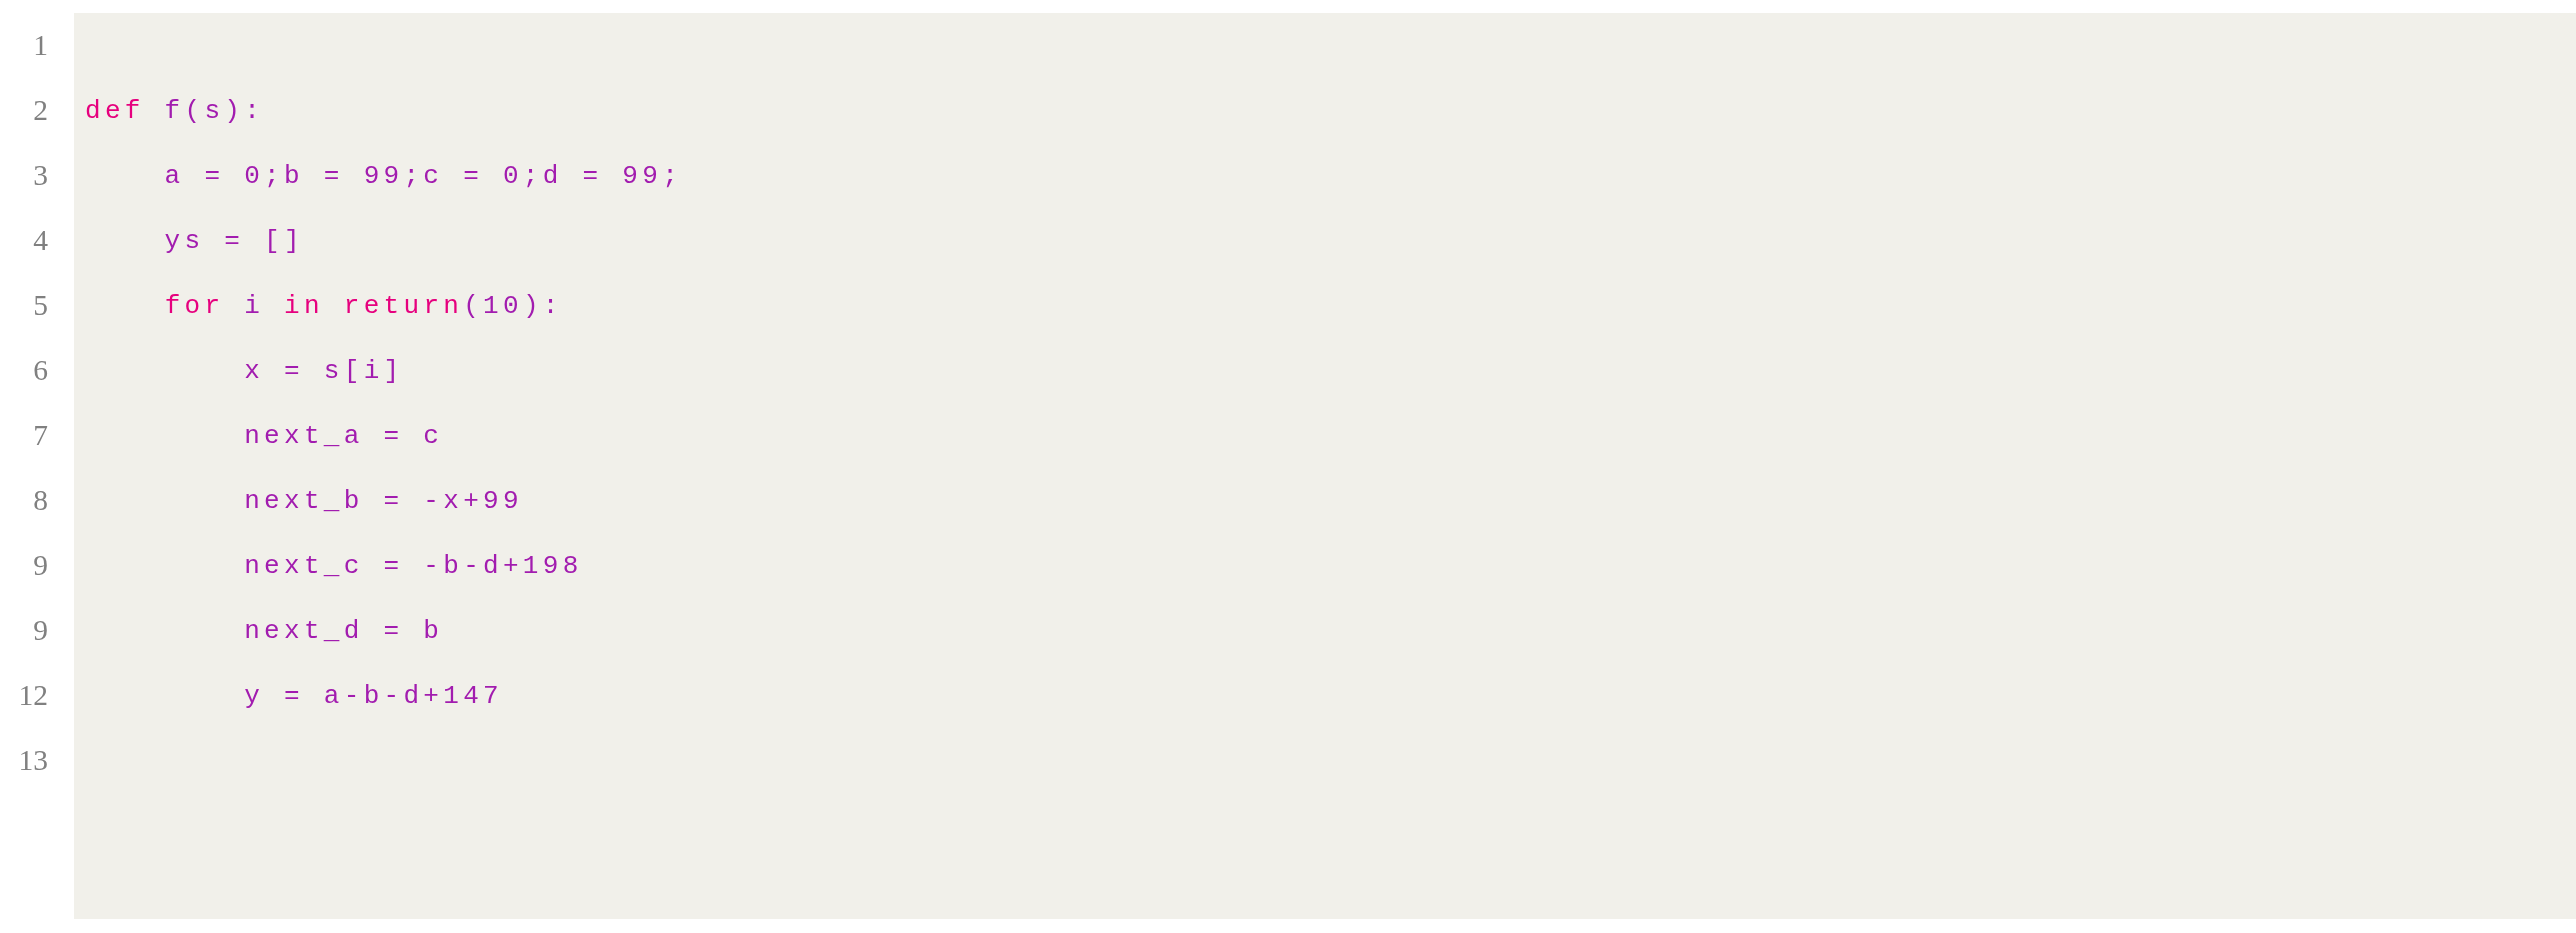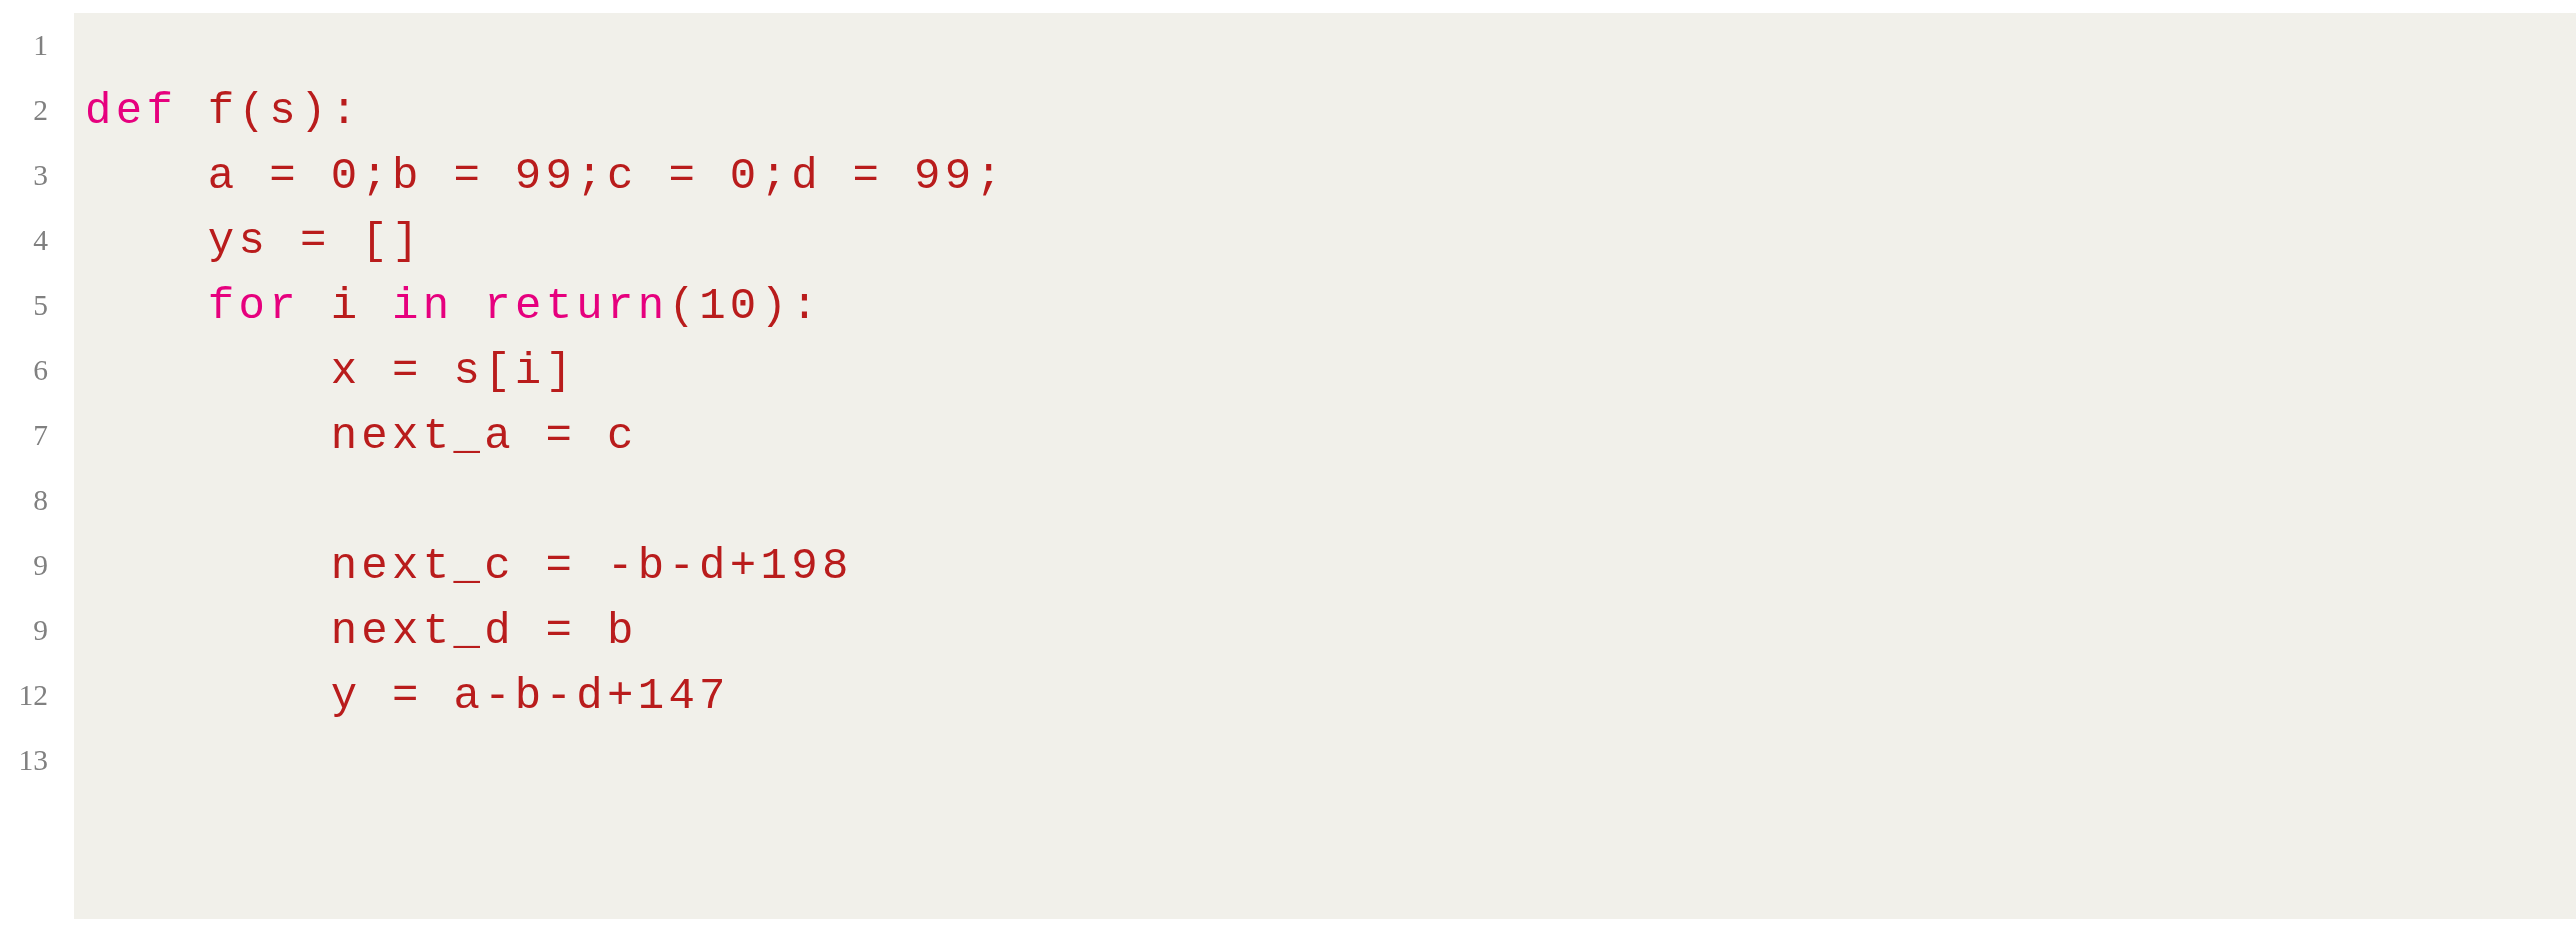--- a/index.html
+++ b/index.html
@@ -63,30 +63,30 @@
   }
 
   .code-text {
     position: absolute;
     left: 74px;
     top: 0;
     height: 65px;
     display: flex;
     align-items: center;
     font-family: "Liberation Mono", "DejaVu Sans Mono", monospace;
-    font-size: 44px;
+    font-size: 26px;
     letter-spacing: 4.3px;
     color: #111111;
     white-space: pre;
     padding-left: 11px;
     box-sizing: border-box;
   }
 
   .kw { color: #e6007e; }
-  .tok { color: #b91c1c; }
+  .tok { color: #a21caf; }
 </style>
 </head>
 <body>
 
 <div id="listing">
 
   <div class="code-bg"></div>
 
   <div class="lines">
       <div class="code-line">
@@ -112,20 +112,21 @@
       <div class="code-line">
         <div class="lineno">6</div>
         <div class="code-text"><span class="tok">        x = s[i]</span></div>
       </div>
       <div class="code-line">
         <div class="lineno">7</div>
         <div class="code-text"><span class="tok">        next_a = c</span></div>
       </div>
       <div class="code-line">
         <div class="lineno">8</div>
+        <div class="code-text"><span class="tok">        next_b = -x+99</span></div>
       </div>
       <div class="code-line">
         <div class="lineno">9</div>
         <div class="code-text"><span class="tok">        next_c = -b-d+198</span></div>
       </div>
       <div class="code-line">
         <div class="lineno">9</div>
         <div class="code-text"><span class="tok">        next_d = b</span></div>
       </div>
       <div class="code-line">

